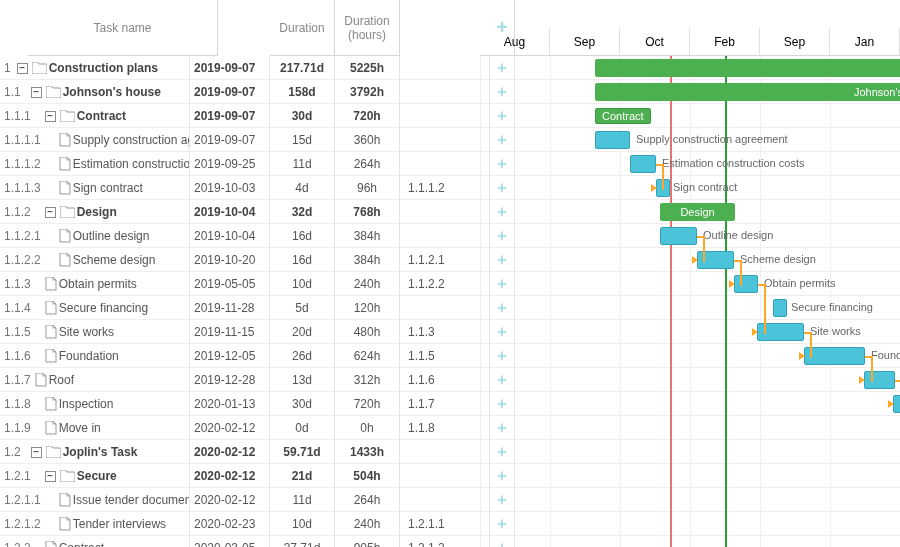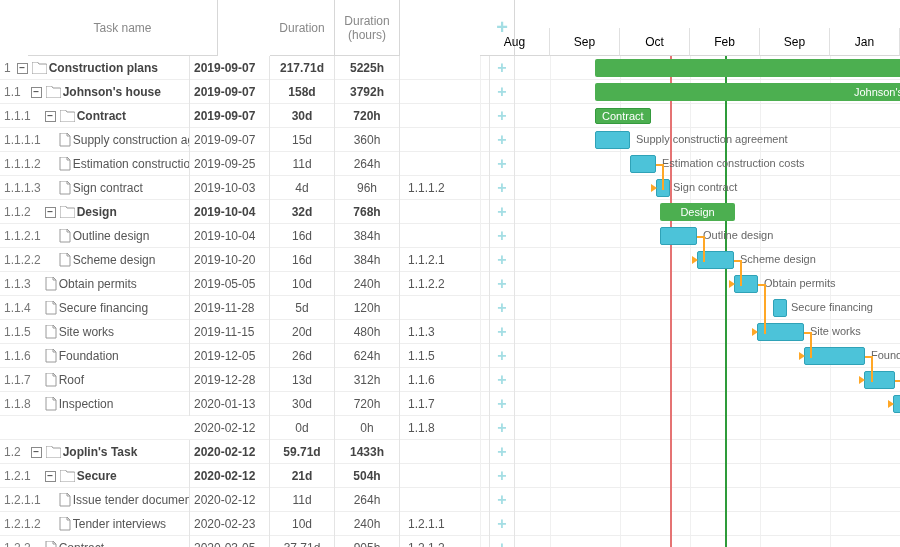--- a/index.html
+++ b/index.html
@@ -274,21 +274,21 @@
           </div>
           <div class="cell c1">2019-12-05</div>
           <div class="cell c2">26d</div>
           <div class="cell c3">624h</div>
           <div class="cell c4">1.1.5</div>
           <div class="cell c5">+</div>
         </div>
         <div class="row">
           <div class="cell c0">
             <span class="wbs">1.1.7</span>
-            <span class="name-inner" style="margin-left:10px">
+            <span class="name-inner" style="">
               <svg class="doc" width="12" height="14" viewBox="0 0 12 14">
                 <path d="M1 0 L8 0 L11 3 L11 13 L1 13 Z M8 0 L8 3 L11 3" fill="none" stroke="#9a9a9a" stroke-width="1"></path>
               </svg>
               <span>Roof</span>
             </span>
           </div>
           <div class="cell c1">2019-12-28</div>
           <div class="cell c2">13d</div>
           <div class="cell c3">312h</div>
           <div class="cell c4">1.1.6</div>
@@ -304,20 +304,29 @@
               <span>Inspection</span>
             </span>
           </div>
           <div class="cell c1">2020-01-13</div>
           <div class="cell c2">30d</div>
           <div class="cell c3">720h</div>
           <div class="cell c4">1.1.7</div>
           <div class="cell c5">+</div>
         </div>
         <div class="row">
+          <div class="cell c0">
+            <span class="wbs">1.1.9</span>
+            <span class="name-inner" style="margin-left:10px">
+              <svg class="doc" width="12" height="14" viewBox="0 0 12 14">
+                <path d="M1 0 L8 0 L11 3 L11 13 L1 13 Z M8 0 L8 3 L11 3" fill="none" stroke="#9a9a9a" stroke-width="1"></path>
+              </svg>
+              <span>Move in</span>
+            </span>
+          </div>
           <div class="cell c1">2020-02-12</div>
           <div class="cell c2">0d</div>
           <div class="cell c3">0h</div>
           <div class="cell c4">1.1.8</div>
           <div class="cell c5">+</div>
         </div>
         <div class="row bold">
           <div class="cell c0">
             <span class="wbs">1.2</span>
             <span class="name-inner" style="margin-left:6px">

